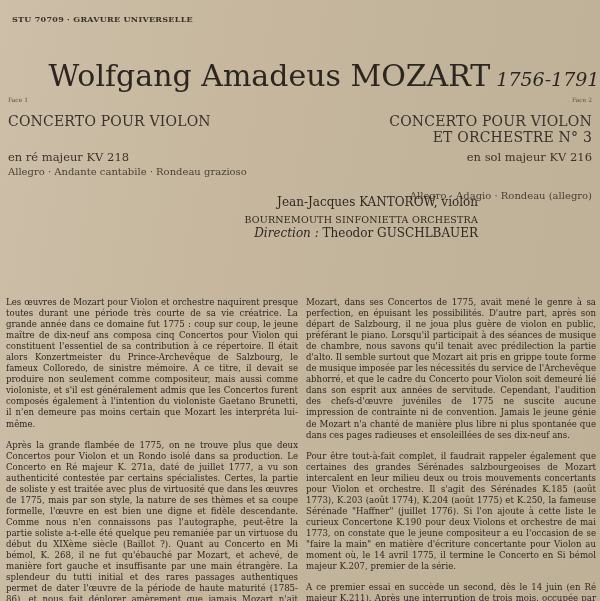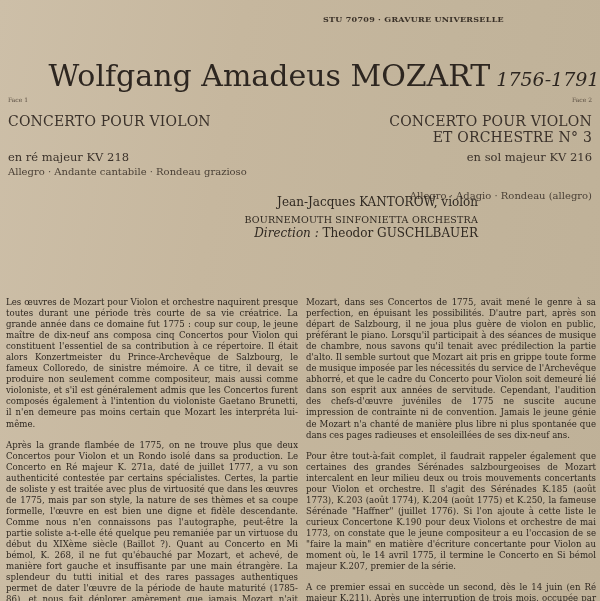--- a/index.html
+++ b/index.html
@@ -5,21 +5,21 @@
   html, body { margin:0; padding:0; }
   body {
     width:600px; height:601px; overflow:hidden;
     background: linear-gradient(100deg, #cdbfa8 0%, #c6b79e 35%, #c2b49b 65%, #bfb198 100%);
     font-family: "DejaVu Serif", "Liberation Serif", serif;
     color:#2a231c;
     position:relative;
   }
   .abs { position:absolute; }
   #catalog {
-    top:14px; left:0; width:504px; text-align:right;
+    top:14px; left:12px; width:504px; text-align:left;
     font-size:8px; letter-spacing:0.3px; font-weight:bold; color:#3a3128;
   }
   #title {
     top:58px; left:0; width:600px; text-align:center;
     font-size:30px; color:#2d2620; white-space:nowrap;margin-left:24px;
   }
   #title .dates { font-style:italic; font-size:19px; margin-left:6px; }
   .face { font-size:6px; color:#5a4e42; top:96px; }
   #face1 { left:8px; }
   #face2 { right:8px; }

